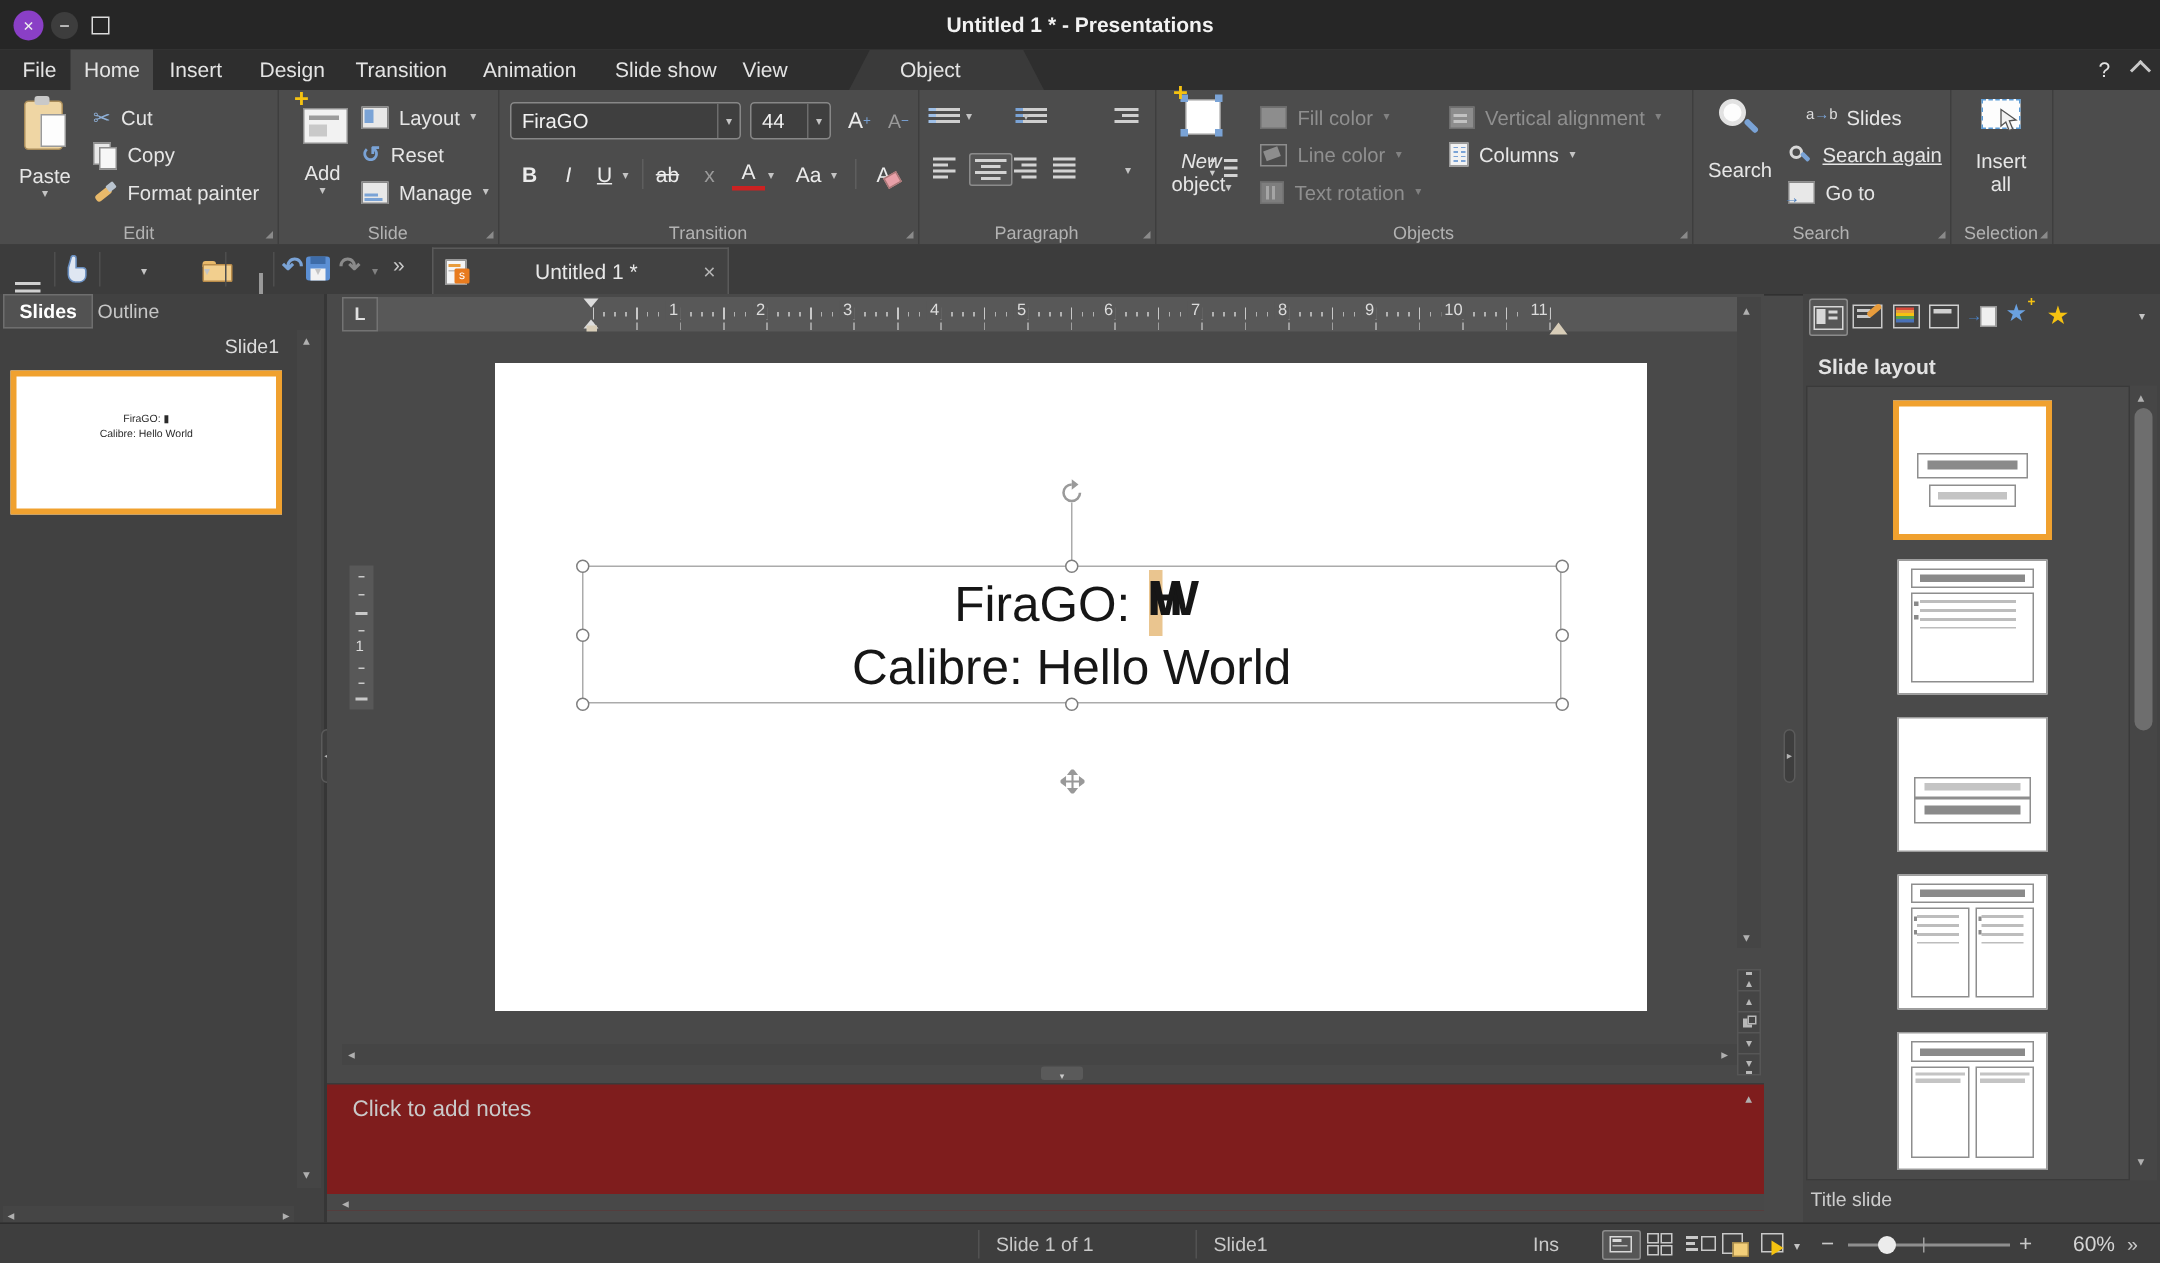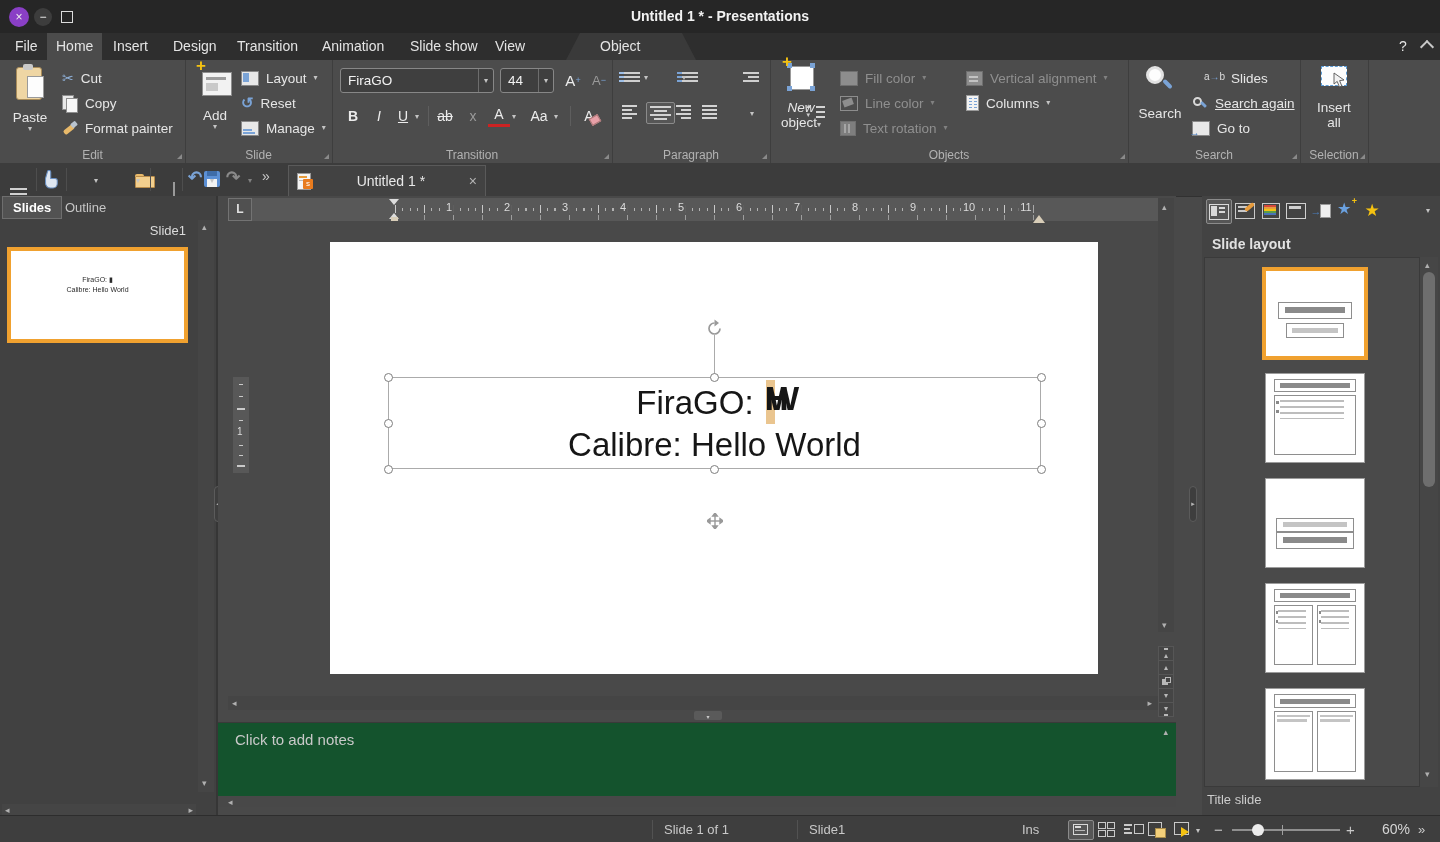--- a/index.html
+++ b/index.html
@@ -71,21 +71,21 @@
   .t-broken .hl{position:absolute;left:3px;top:-4px;width:9px;height:44px;background:#EAC58F;}
   .t-broken .gl{position:absolute;left:2px;top:-6px;letter-spacing:-0.62em;font-weight:bold;}
   .subbox{position:absolute;left:229px;top:291px;width:536px;height:110px;border:1px dashed #2e2e2e;
           text-align:center;color:#1a1a1a;font-size:21px;padding-top:7px;box-sizing:border-box;}
   .navb{position:absolute;left:0;width:16px;height:15px;display:flex;align-items:center;justify-content:center;
         font-size:8px;color:#b8b8b8;border:1px solid #565656;box-sizing:border-box;background:#454545;}
   .pill{position:absolute;width:8px;height:36px;background:#3e3e3e;border:1px solid #5b5b5b;border-radius:4px;
         display:flex;align-items:center;justify-content:center;font-size:7px;color:#b5b5b5;box-sizing:border-box;}
 
   
-  .notes{position:absolute;left:218px;top:722px;width:958px;height:84px;background:#14532d;border-top:1px solid #3a3a3a;}
+  .notes{position:absolute;left:218px;top:722px;width:958px;height:84px;background:#7f1d1d;border-top:1px solid #3a3a3a;}
 
   
   .rpanel{position:absolute;left:1202px;top:196px;width:238px;height:619px;background:#434343;}
   .sbicon{position:absolute;top:3px;width:24px;height:23px;display:flex;align-items:center;justify-content:center;}
   .laylist{position:absolute;left:2px;top:61px;width:216px;height:530px;background:#4a4a4a;border:1px solid #3a3a3a;box-sizing:border-box;}
   .lay{position:absolute;background:#fff;border:1px solid #9c9c9c;box-sizing:border-box;}
   .lay.sel{border:4px solid #F0A12F;}
   .lbx{position:absolute;border:1px solid #8e8e8e;box-sizing:border-box;}
   .bar-d{position:absolute;background:#8a8a8a;}
   .bar-l{position:absolute;background:#c4c4c4;}

